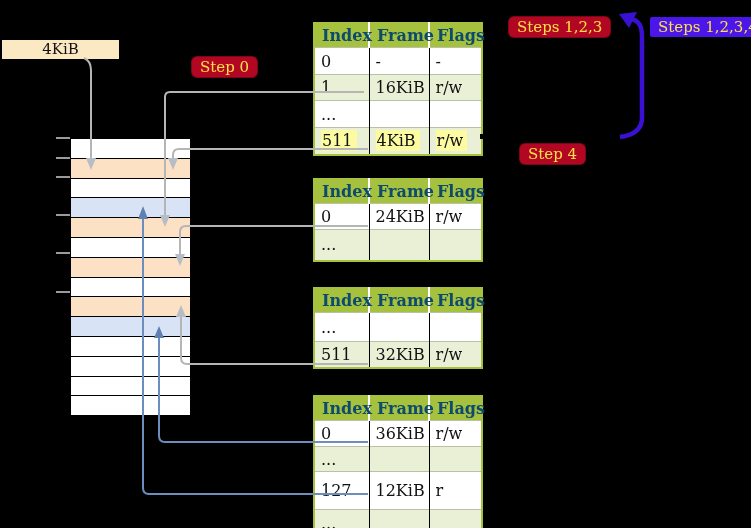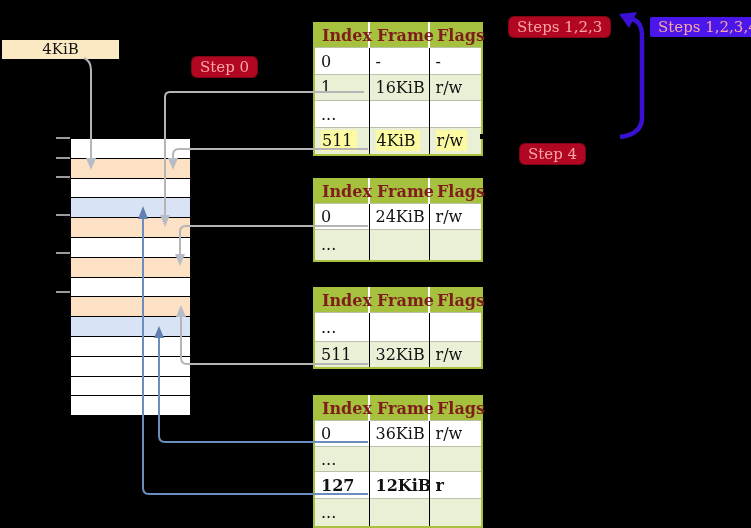--- a/index.html
+++ b/index.html
@@ -10,21 +10,21 @@
   }
   .abs{position:absolute;}
   
   .wheat-box{
     left:2px;top:40px;width:117px;height:19px;
     background:var(--c-label_wheat);color:#111;
     text-align:center;line-height:19px;font-size:15px;
   }
   
   .badge{
-    font-size:15px;color:#fca5a5;line-height:18px;
+    font-size:15px;color:#fde047;line-height:18px;
     padding:1px 8px;white-space:nowrap;
   }
   .badge.red{background:var(--c-badge_red);border-radius:5px;box-shadow:0 0 0 1px #7e0617;}
   .badge.blue{background:var(--c-badge_blue);border-radius:2px;}
   #step0{left:192px;top:57px;}
   #steps123{left:509px;top:17px;}
   #steps1234{left:650px;top:17px;}
   #step4{left:520px;top:144px;}
   
   #memcol{
@@ -39,21 +39,21 @@
   .tick{left:56px;width:14px;height:2px;background:#9b9b9b;}
   
   .ptable{left:313px;width:168px;}
   .ptable table{
     border-collapse:collapse;table-layout:fixed;width:168px;
     border:2px solid var(--c-table_header_green);
     background:#fff;font-size:16px;
   }
   .ptable col.c1{width:55px;} .ptable col.c2{width:60px;} .ptable col.c3{width:53px;}
   .ptable th{
-    background:var(--c-table_header_green);color:#7f1d1d;
+    background:var(--c-table_header_green);color:#0c4a6e;
     font-weight:bold;text-align:left;height:21px;
     padding:1px 0 1px 7px;font-size:16px;
     border-right:2px solid #fff;
   }
   .ptable th:last-child{border-right:none;}
   .ptable td{
     padding:0 0 0 6px;color:#111;
     border-right:1px solid #000;border-top:1px solid #b9c2a6;
     overflow:hidden;white-space:nowrap;
   }
@@ -206,21 +206,21 @@
         <tr style="height: 26px;">
           <td>0</td>
           <td>36KiB</td>
           <td>r/w</td>
         </tr>
         <tr class="tint" style="height: 25px;">
           <td>...</td>
           <td></td>
           <td></td>
         </tr>
-        <tr style="height: 27px; font-weight: bold;">
+        <tr style="height: 38px;">
           <td>127</td>
           <td>12KiB</td>
           <td>r</td>
         </tr>
         <tr class="tint" style="height: 28px;">
           <td>...</td>
           <td></td>
           <td></td>
         </tr>
       </tbody>

